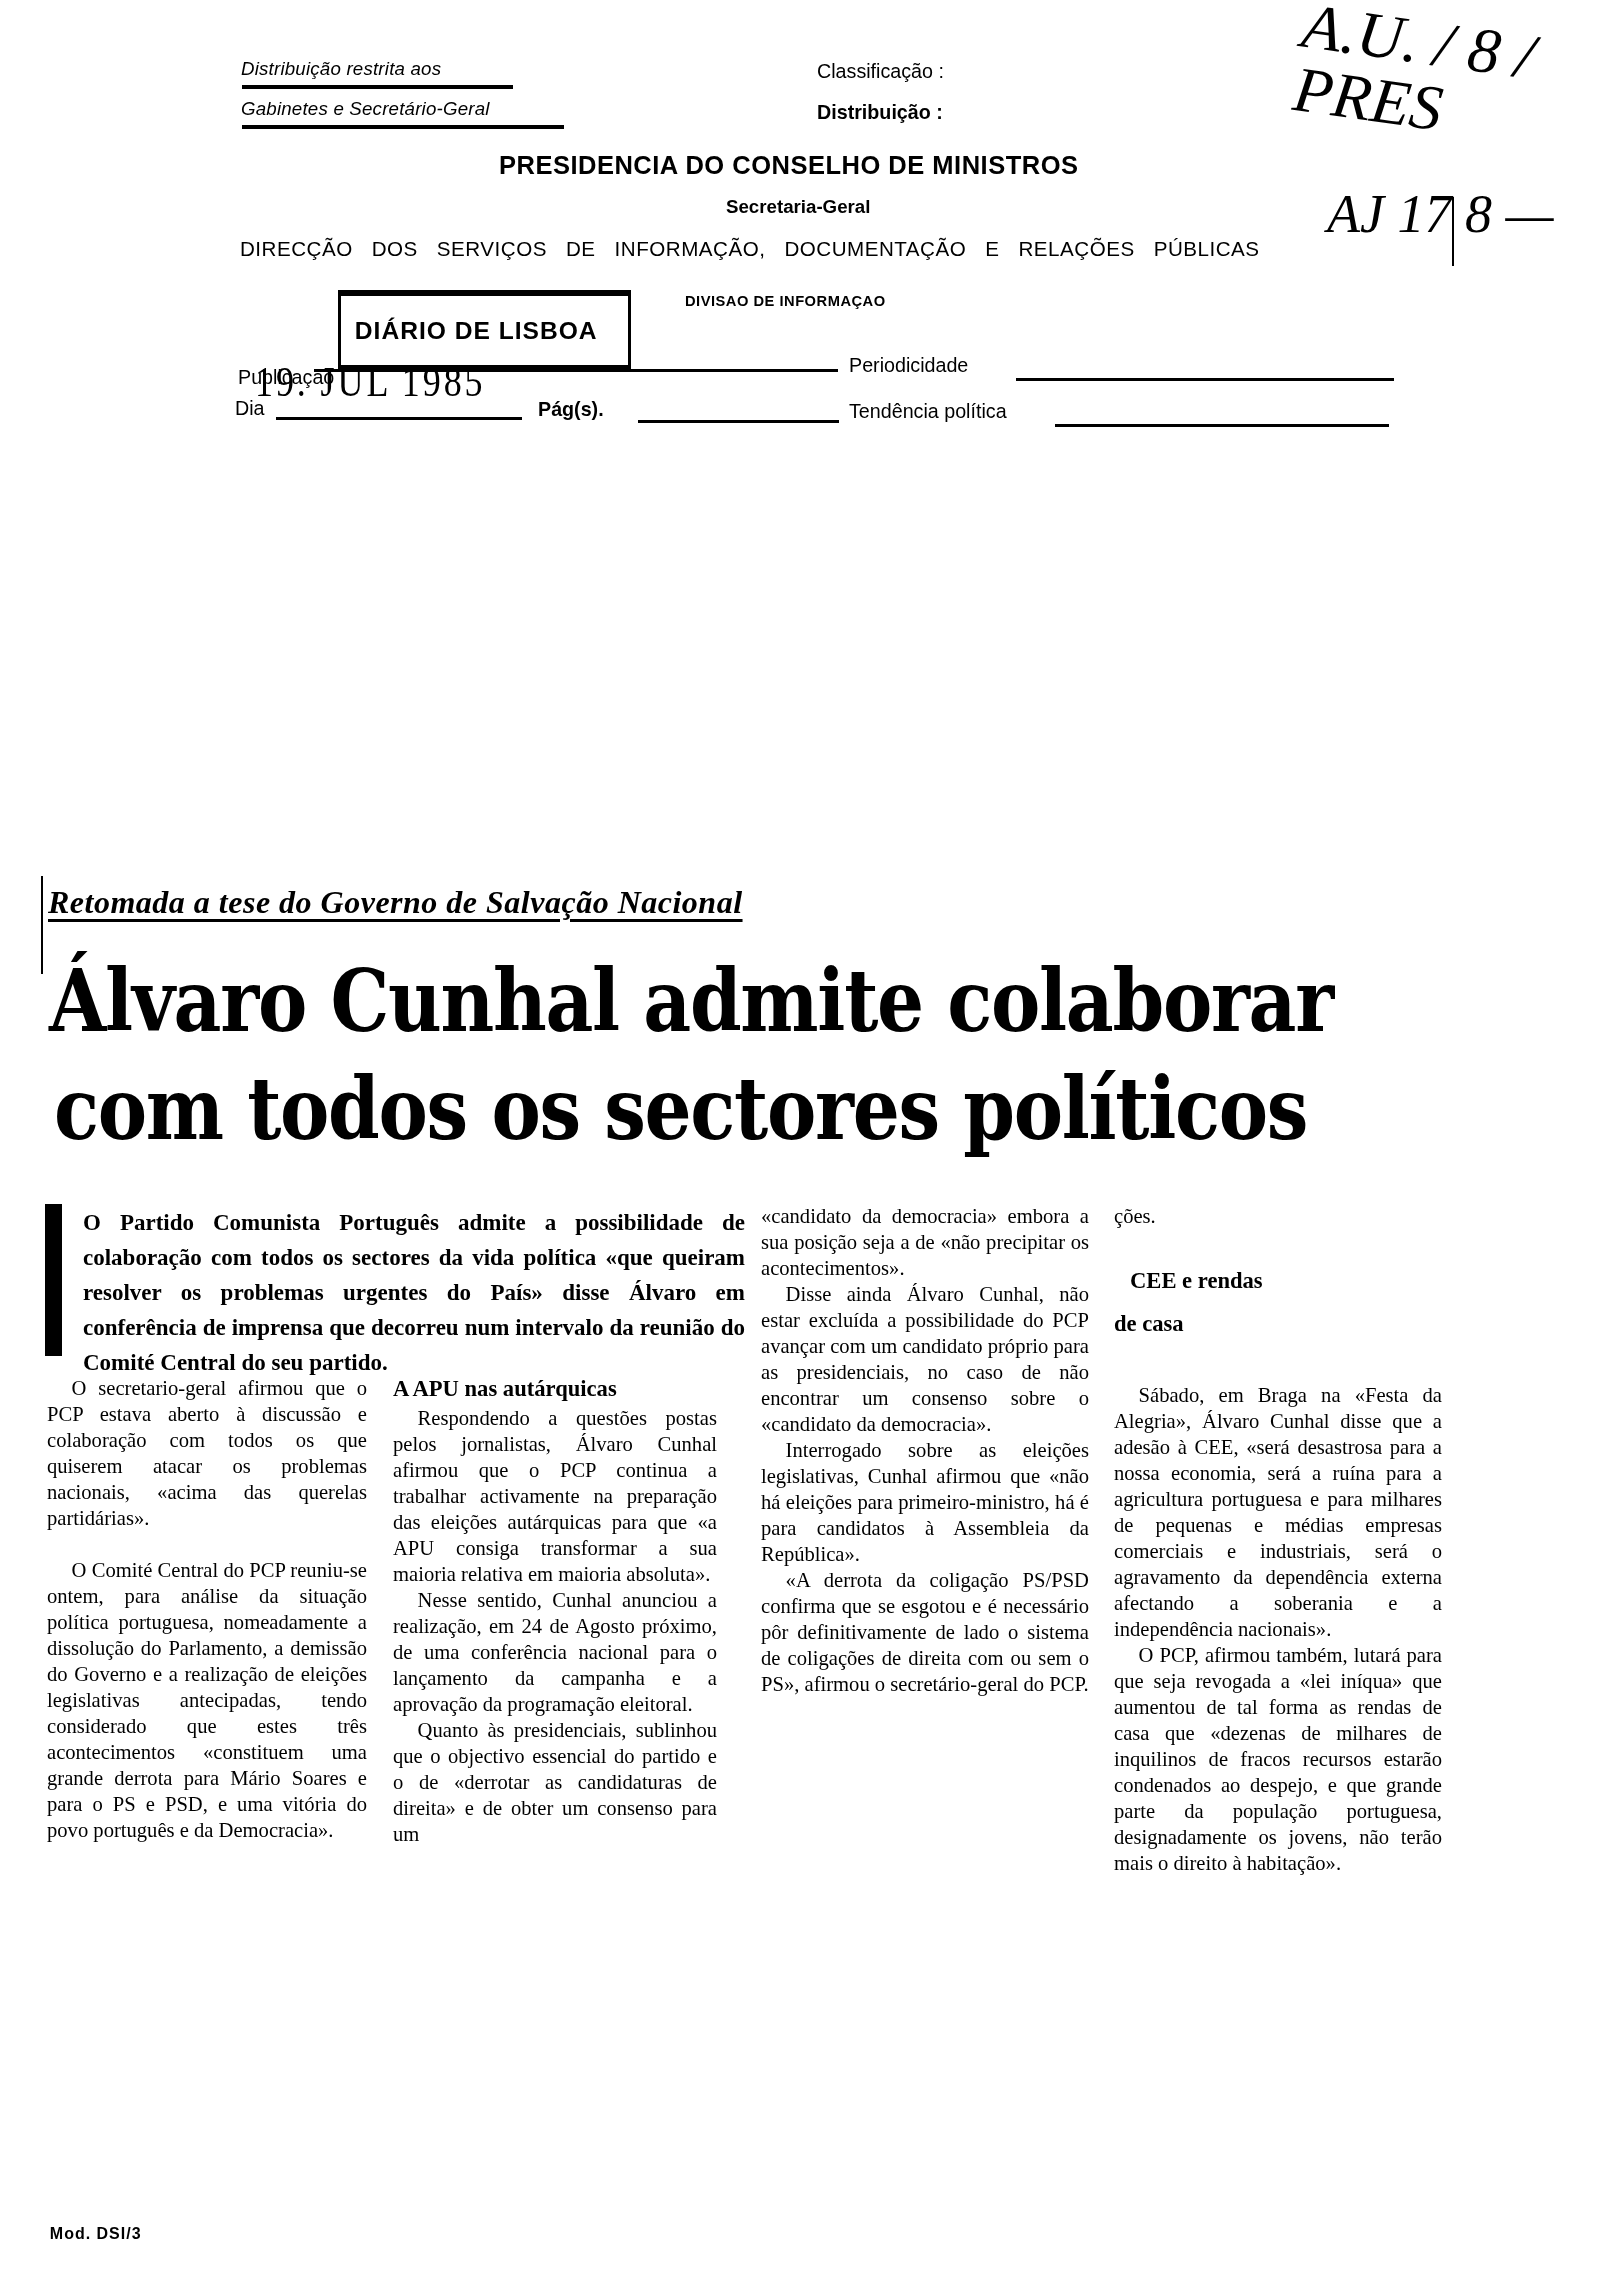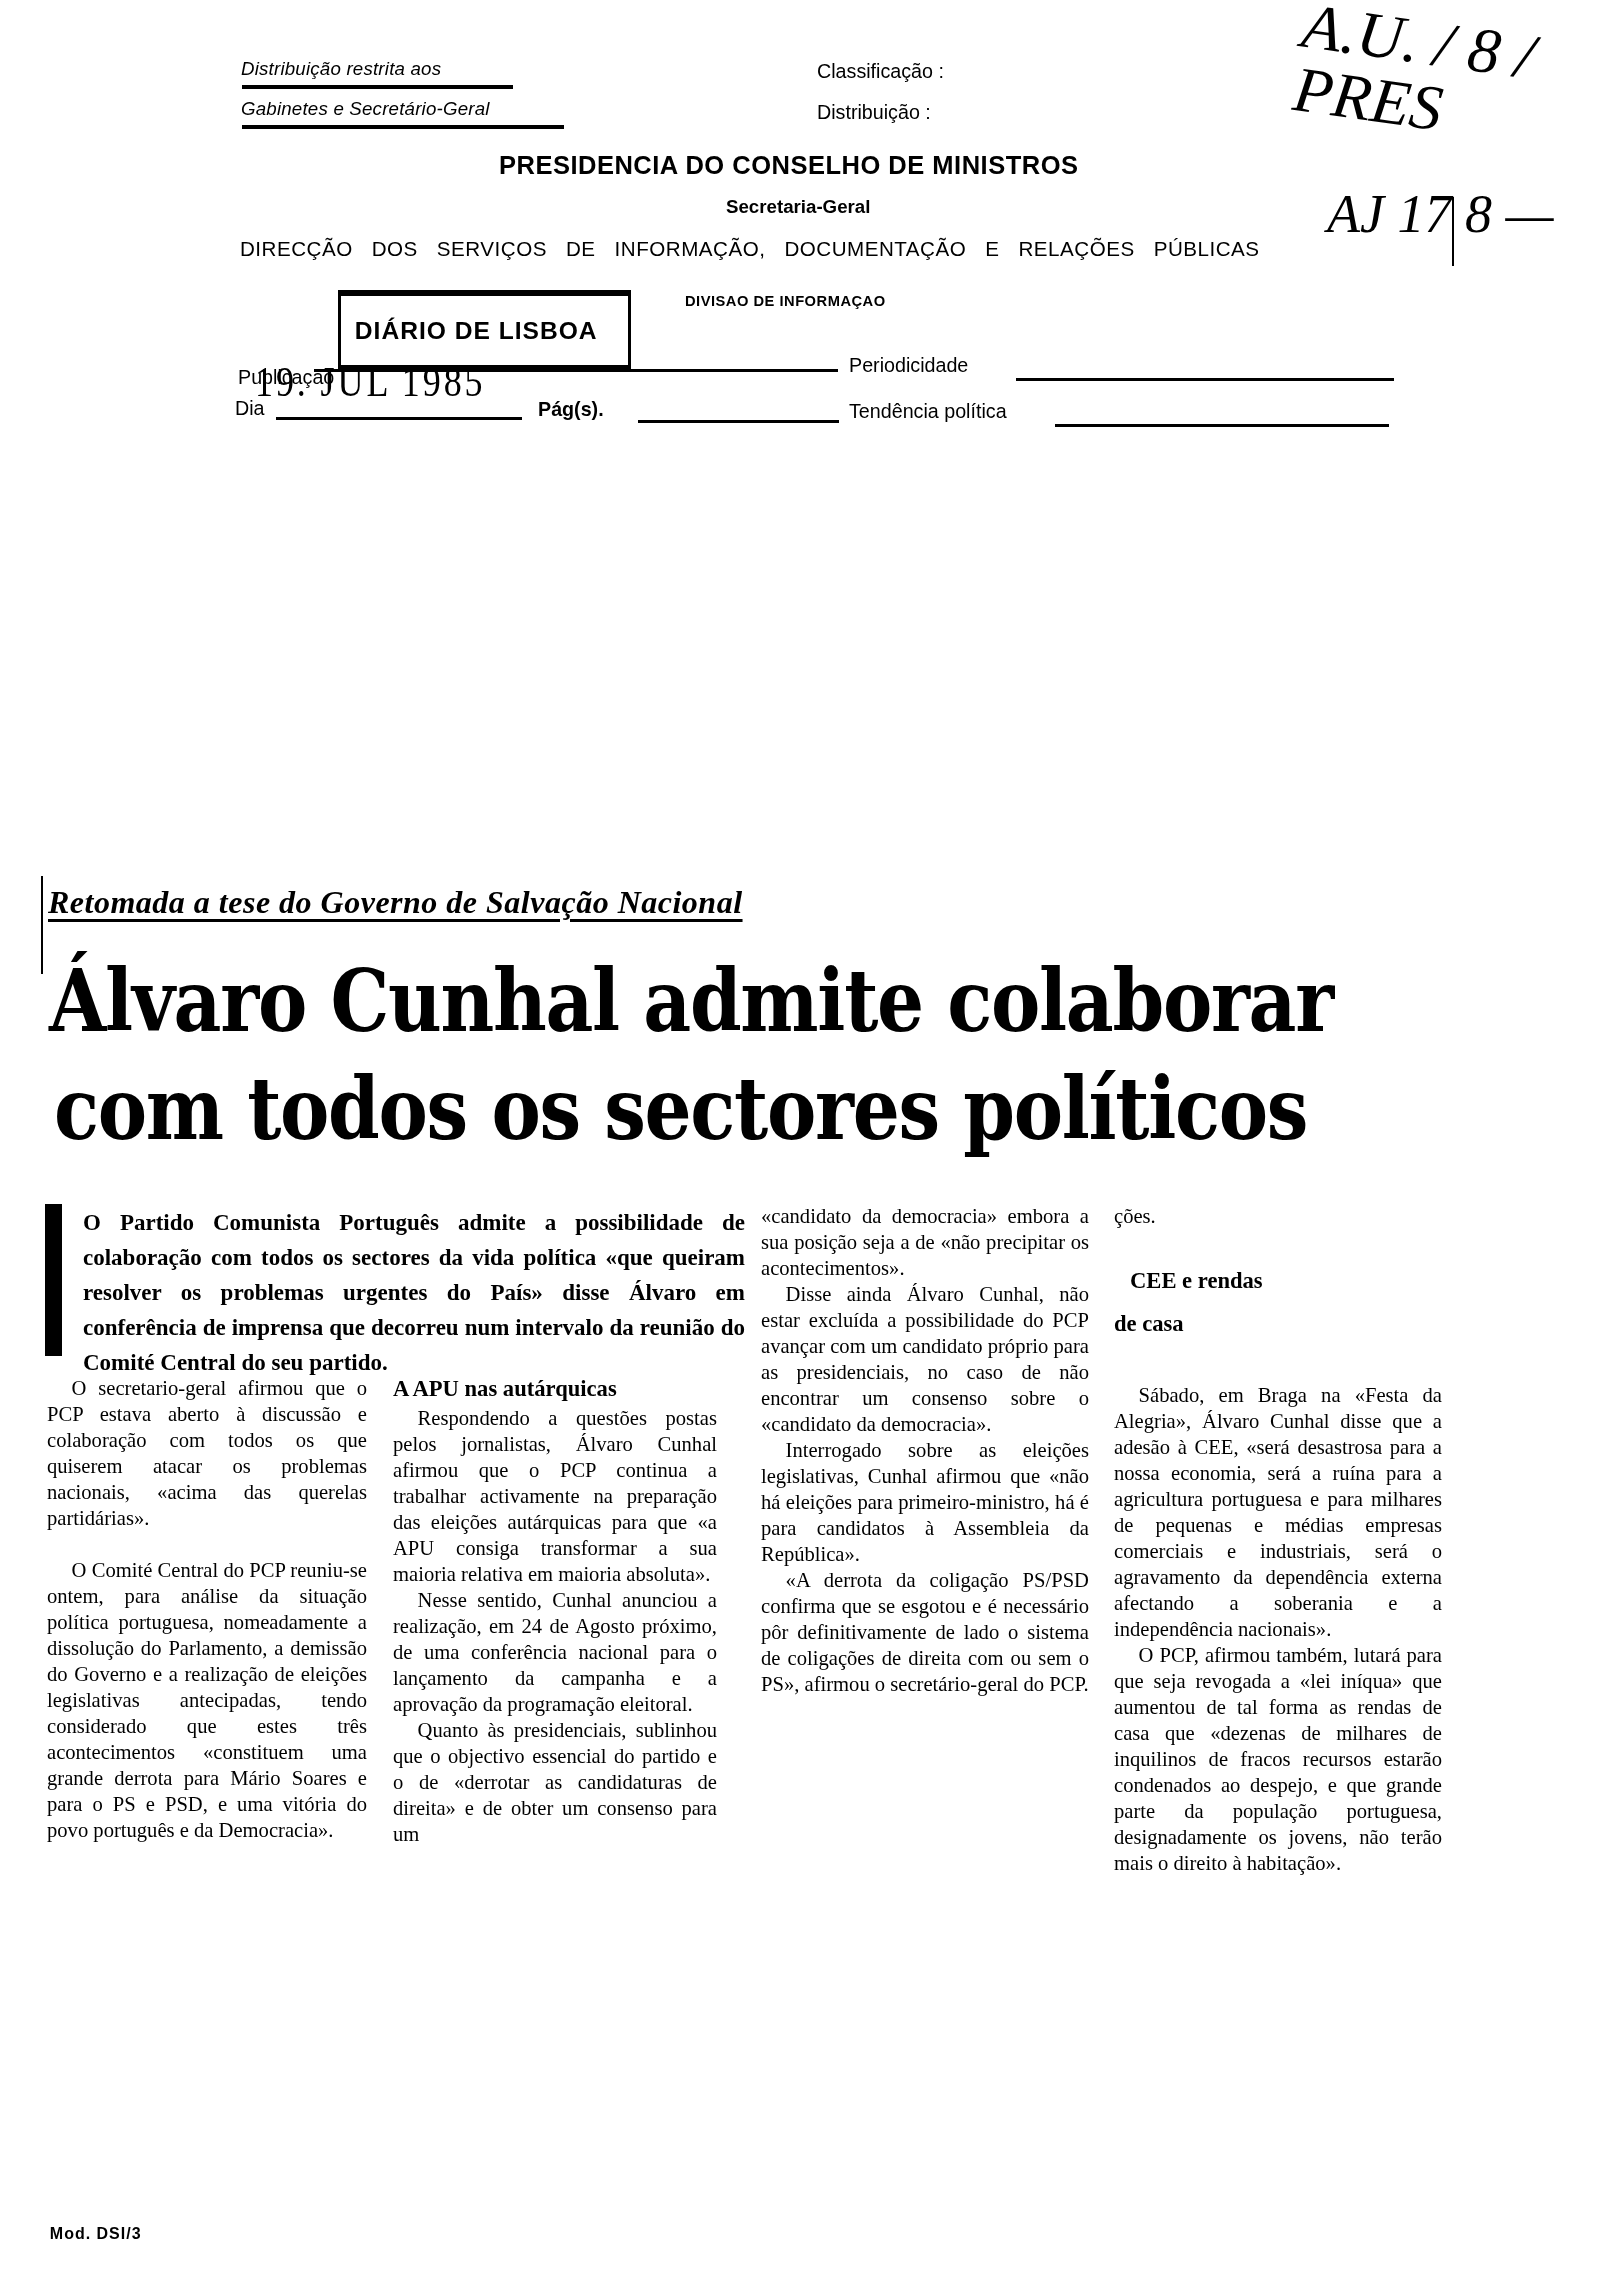--- a/index.html
+++ b/index.html
@@ -35,21 +35,21 @@
 </style>
 </head>
 <body>
 
 <div class="abs hdr-italic" style="left:241px; top:58px;">Distribuição restrita aos</div>
 <div class="hdr-rule" style="left:242px; top:85px; width:271px;"></div>
 <div class="abs hdr-italic" style="left:241px; top:98px;">Gabinetes e Secretário-Geral</div>
 <div class="hdr-rule" style="left:242px; top:125px; width:322px;"></div>
 
 <div class="abs hdr-label" style="left:817px; top:60px;">Classificação :</div>
-<div class="abs hdr-label" style="left:817px; top:101px;">Distribuição :</div>
+<div class="abs hdr-label" style="left:817px; top:101px;font-weight:bold;">Distribuição :</div>
 
 <div class="abs hdr-title" style="left:499px; top:151px;">PRESIDENCIA DO CONSELHO DE MINISTROS</div>
 <div class="abs hdr-sub" style="left:726px; top:196px;">Secretaria-Geral</div>
 <div class="abs hdr-dir" style="left:240px; top:237px;">DIRECÇÃO DOS SERVIÇOS DE INFORMAÇÃO, DOCUMENTAÇÃO E RELAÇÕES PÚBLICAS</div>
 
 <div class="abs handwriting" style="left:1297px; top:14.7px; font-size:64px; transform:rotate(8deg);">A.U. / 8 / PRES</div>
 <div class="abs handwriting" style="left:1327px; top:187px; font-size:54px;">AJ 17 8 —</div>
 <div class="abs margin-rule" style="left:1452px; top:197px; height:69px;"></div>
 
 <div class="abs stamp" style="left:338px; top:290px; width:293px; height:80px;">DIÁRIO DE LISBOA</div>

